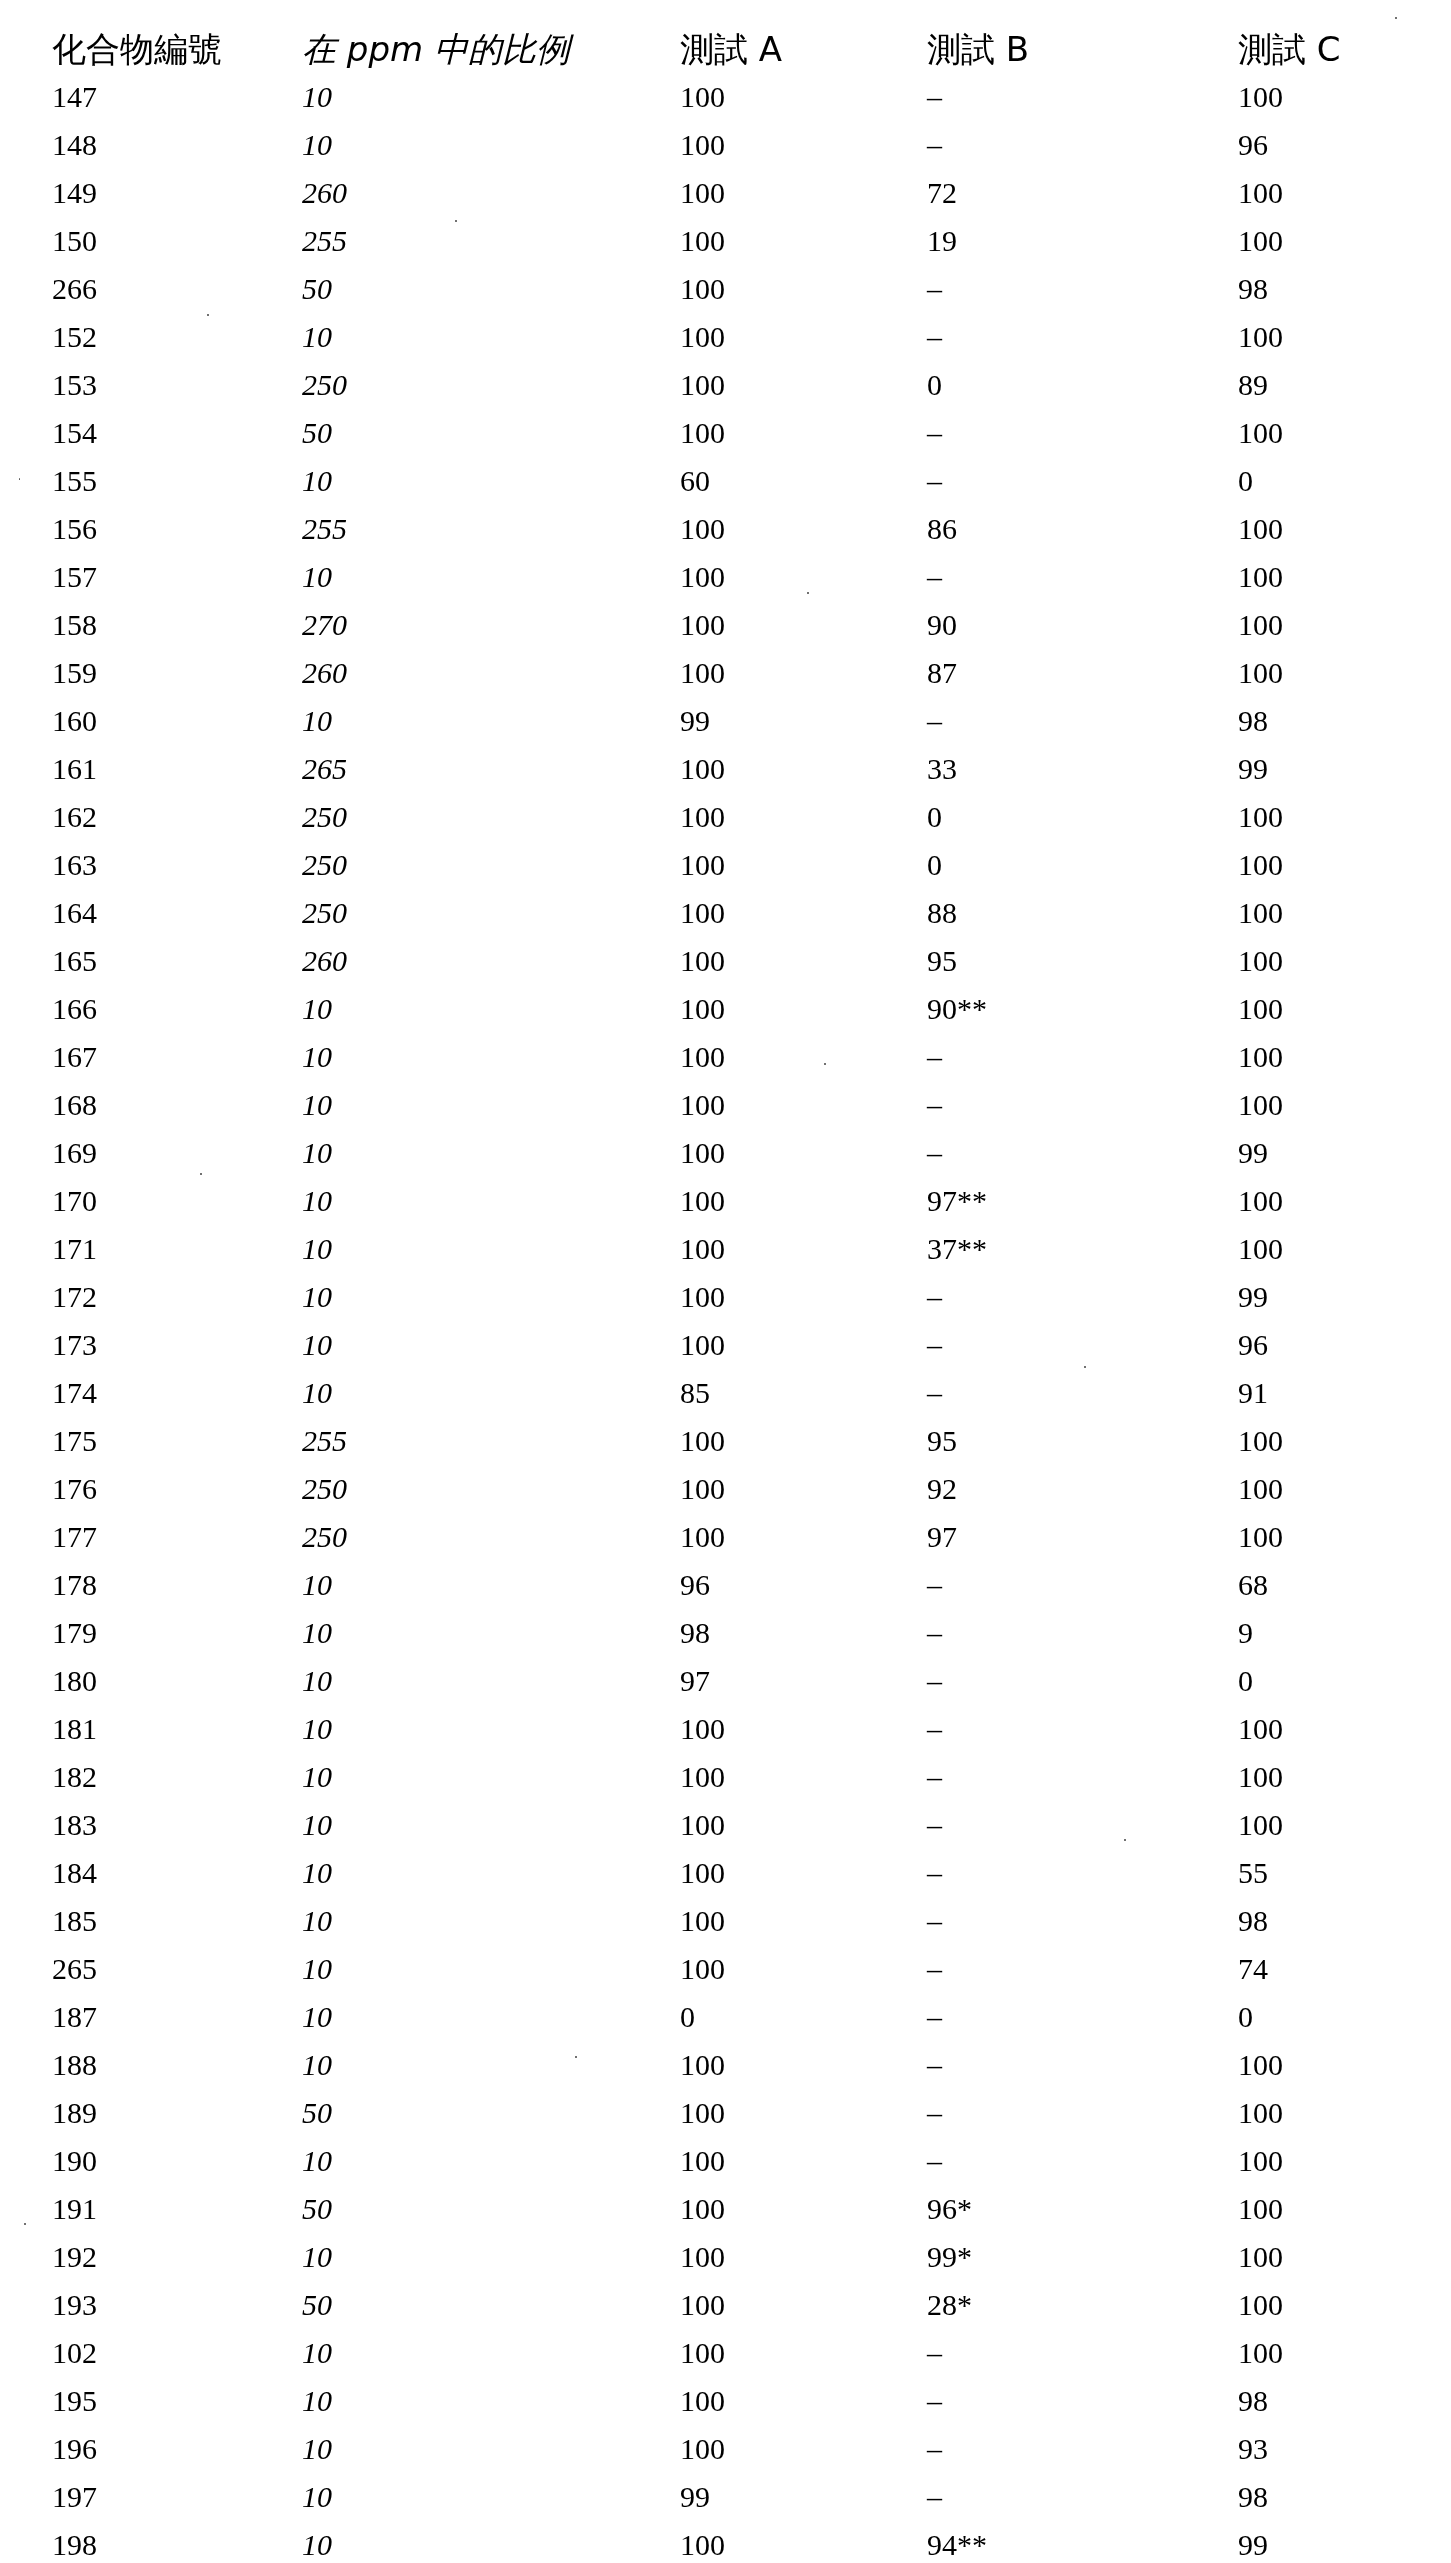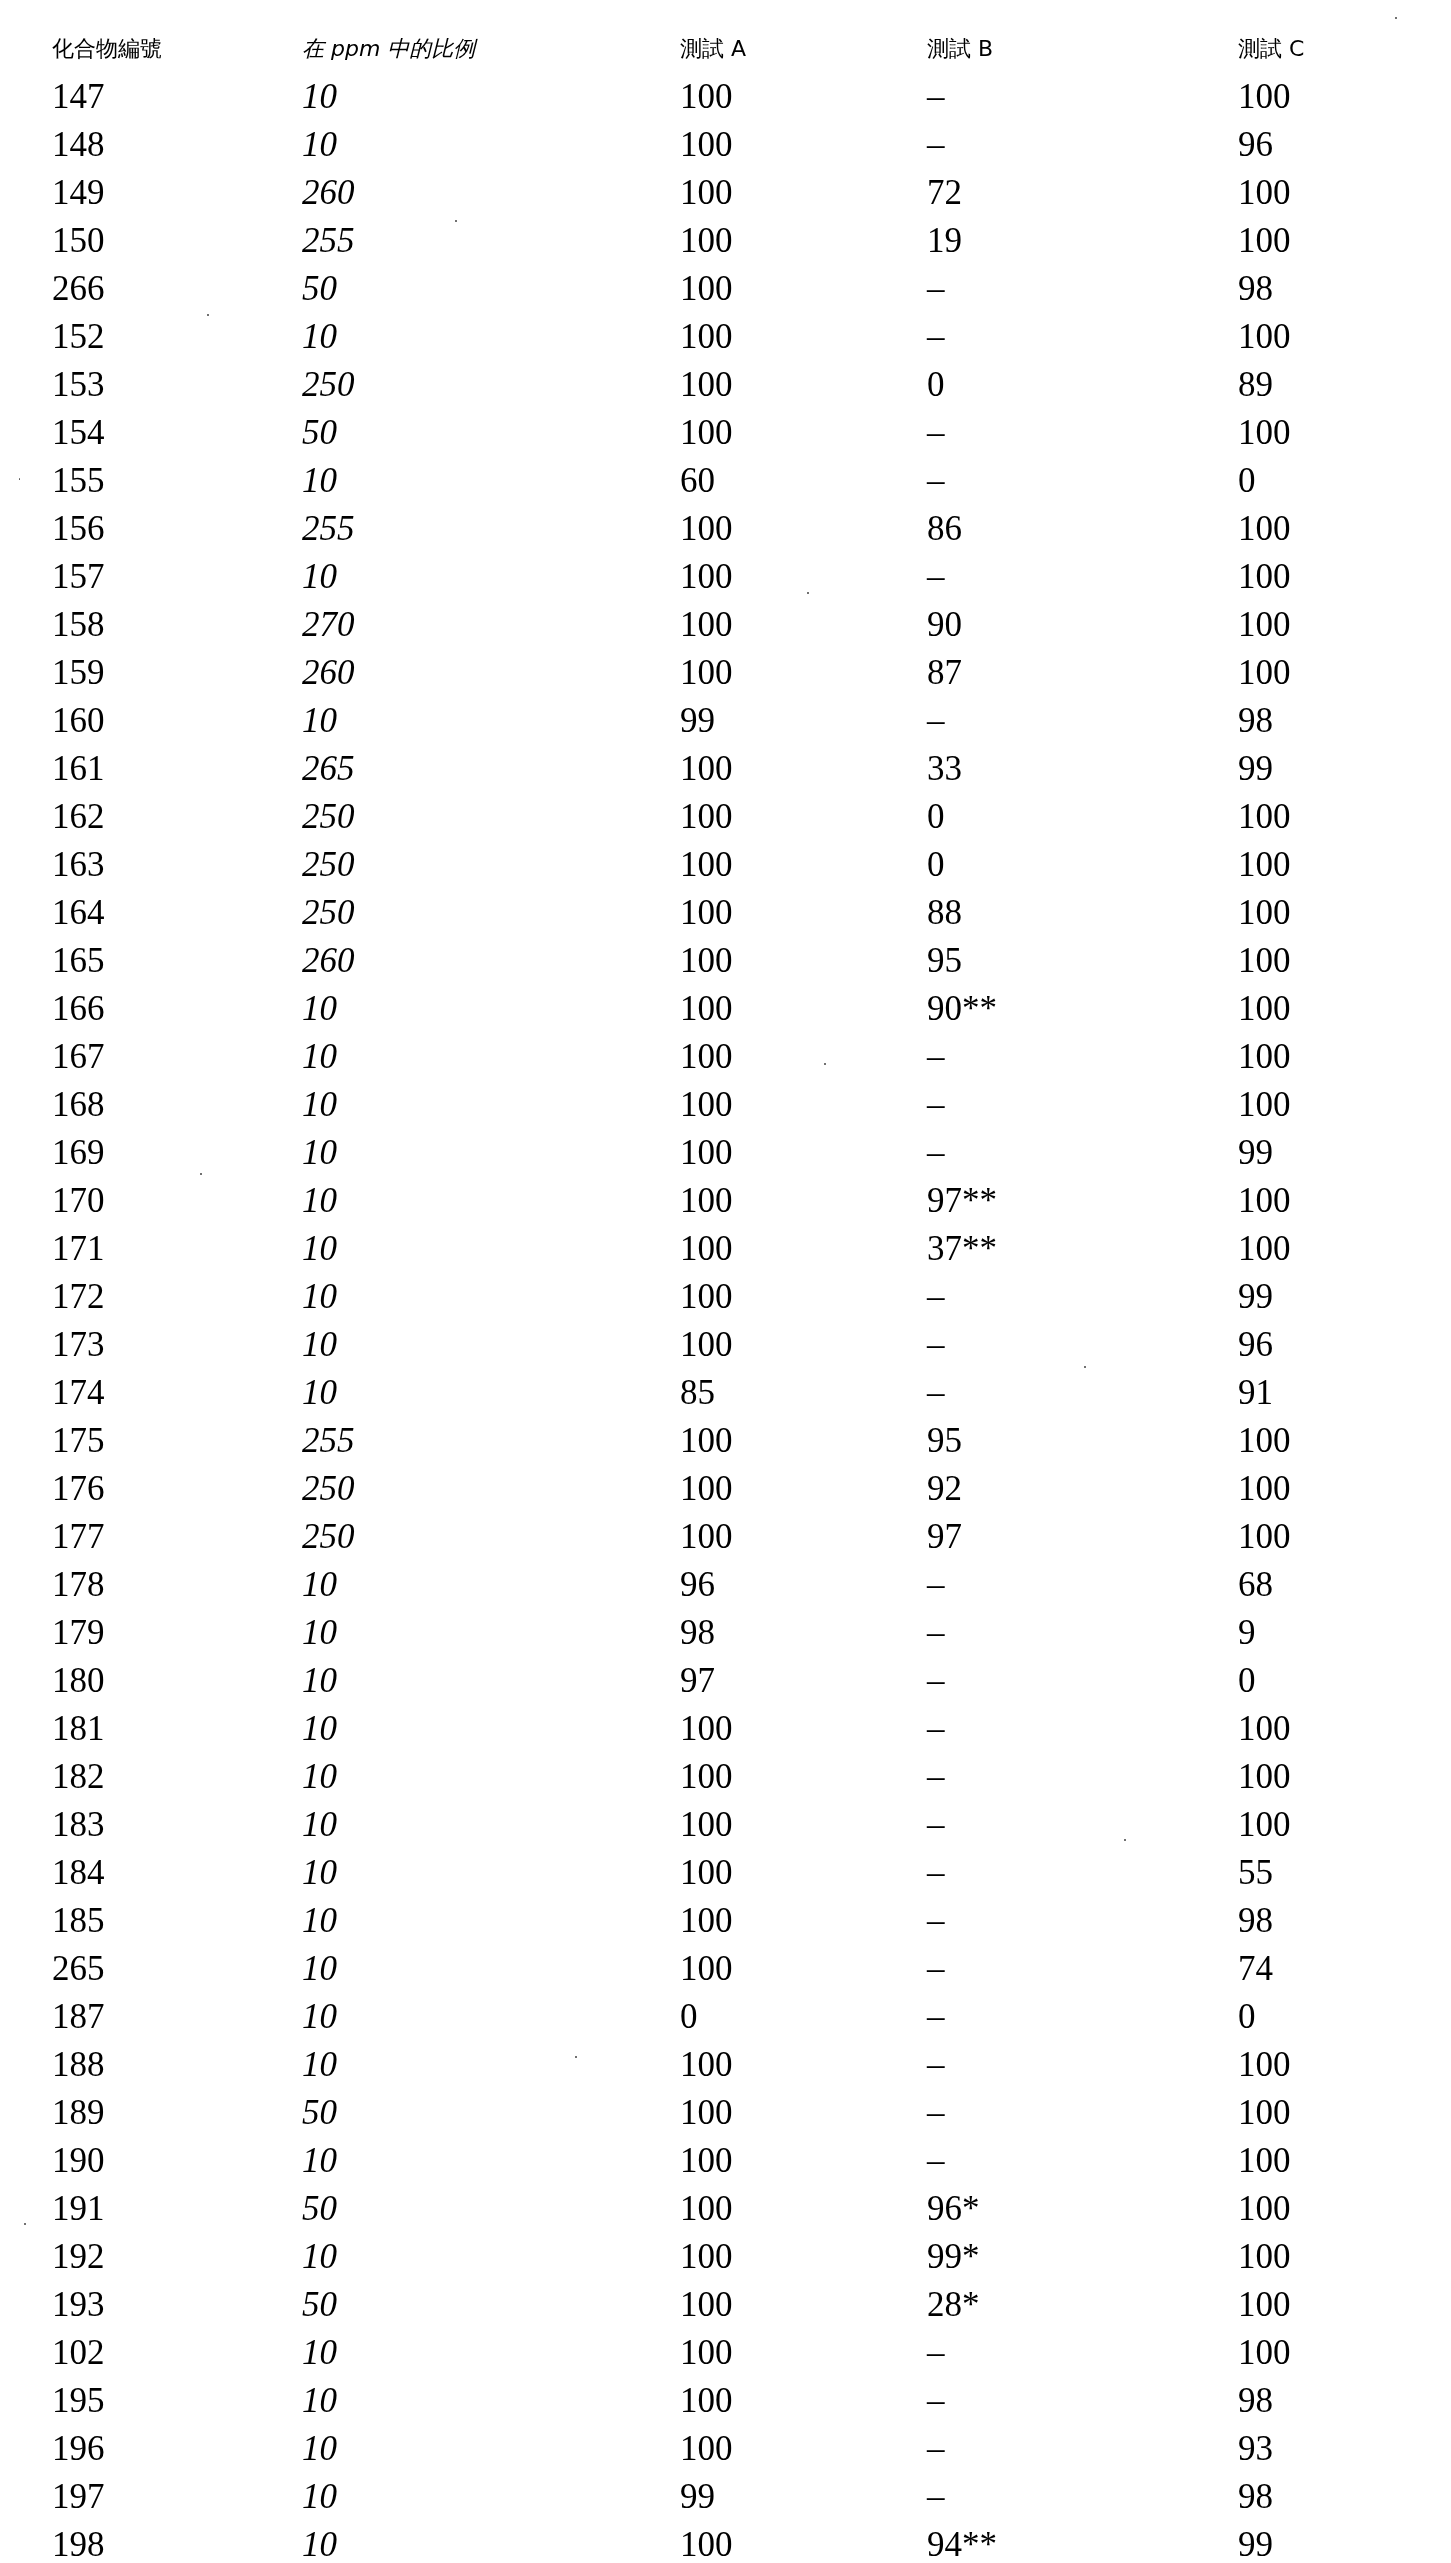--- a/index.html
+++ b/index.html
@@ -18,38 +18,38 @@
     .table {
       position: absolute;
       left: 0;
       top: 25px;
       width: 1451px;
     }
     .row {
       position: relative;
       height: 48px;
       line-height: 48px;
-      font-size: 35px;
+      font-size: 30px;
       white-space: nowrap;
     }
     .row.header {
       font-size: 33px;
     }
     .cell {
       position: absolute;
       top: 0;
     }
     .c1 { left: 52px; }
     .c2 { left: 302px; font-style: italic; }
     .c3 { left: 680px; }
     .c4 { left: 927px; }
     .c5 { left: 1238px; }
     .cjk {
       font-family: "DejaVu Sans", "Liberation Sans", sans-serif;
-      font-size: 22px;
+      font-size: 34px;
     }
     .speck {
       position: absolute;
       width: 1.7px;
       height: 1.7px;
       background: #555;
       border-radius: 0.8px;
     }
   </style>
 </head>

